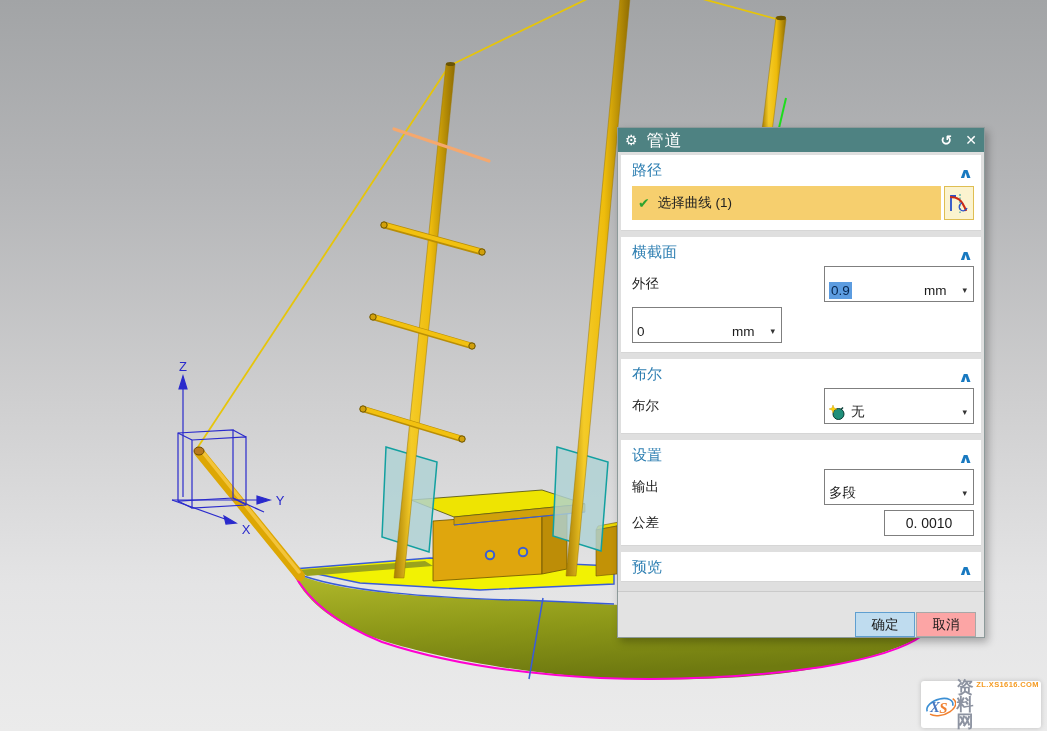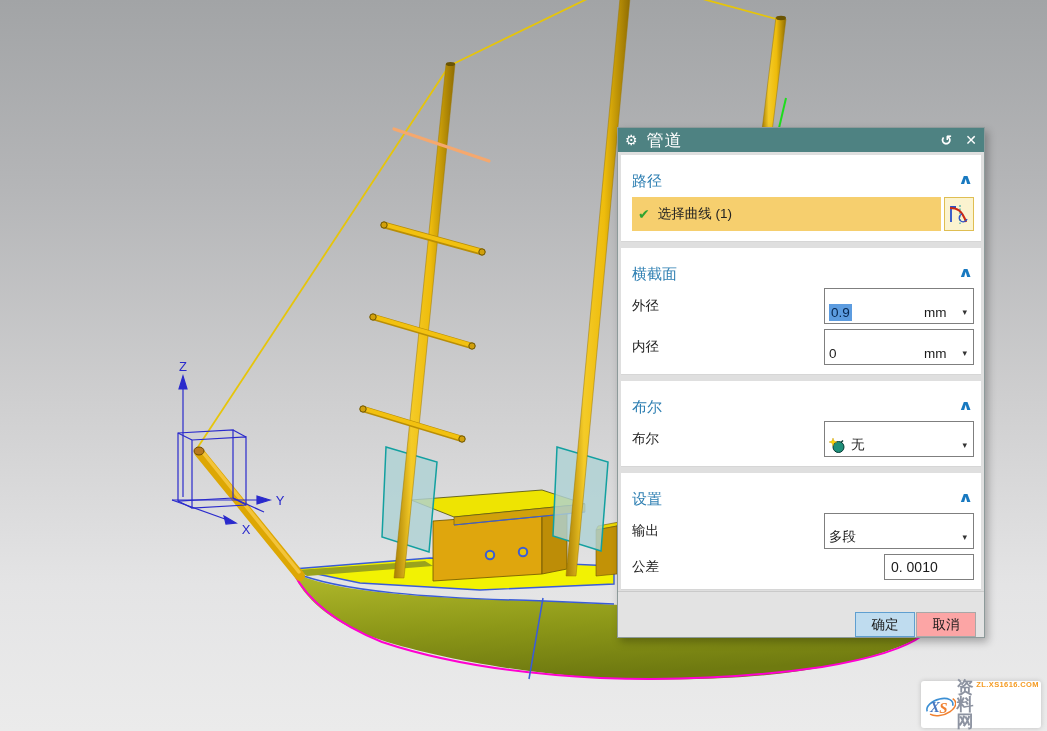--- a/index.html
+++ b/index.html
@@ -20,21 +20,21 @@
     font-size:13px;color:#1a1a1a;
   }
   .nx-header{height:24px;flex:0 0 24px;background:#4e8282;display:flex;align-items:center;
     padding:0 7px;color:#fff;}
   .nx-header .gear{font-size:14px;line-height:1;}
   .nx-header .title{margin-left:9px;font-size:17px;letter-spacing:1px;}
   .nx-header .spacer{flex:1;}
   .nx-header .hbtn{color:#fff;font-size:14px;line-height:1;margin-left:13px;cursor:pointer;font-weight:bold;}
   .nx-body{flex:1;padding:3px 3px 0 3px;overflow:hidden;}
   .card{background:#fff;margin-bottom:6px;border-bottom:1px solid #d6d6d6;}
-  .sec-head{display:flex;align-items:flex-start;padding:17px 10px 4px 11px;}
+  .sec-head{display:flex;align-items:flex-end;padding:6px 10px 4px 11px;}
   .sec-label{color:#2e7fb2;font-size:15px;}
   .chevron{margin-left:auto;color:#1879c0;font-weight:700;font-size:14px;cursor:pointer;
     transform:scaleX(1.35);line-height:1;}
   .row{display:flex;align-items:center;padding:0 7px 0 11px;margin-bottom:5px;}
   .row .rlabel{flex:1;font-size:13.5px;}
   
   .sel-row{display:flex;align-items:stretch;margin:2px 7px 10px 11px;height:34px;}
   .sel-main{flex:1;background:#f6cf6e;display:flex;align-items:center;padding:0 6px;}
   .sel-main .chk{color:#2fa32f;font-size:14px;margin-right:8px;}
   .sel-main .sel-txt{font-size:13.5px;color:#222;}
@@ -42,21 +42,21 @@
     display:flex;align-items:center;justify-content:center;cursor:pointer;box-sizing:border-box;}
   
   .field{width:150px;height:36px;box-sizing:border-box;border:1px solid #7f7f7f;background:#fff;
     display:flex;align-items:center;padding:12px 6px 0 4px;cursor:pointer;}
   .field .val{flex:1;font-size:13.5px;}
   .field .val.selected{flex:none;background:#5c9ce0;color:#06264f;padding:1px 2px;}
   .field .fill{flex:1;}
   .field .unit{font-size:13.5px;margin-right:16px;}
   .field .caret{font-size:9px;color:#333;}
   .num-field{width:90px;height:26px;box-sizing:border-box;border:1px solid #7f7f7f;background:#fff;
-    display:flex;align-items:center;justify-content:flex-start;padding:0 6px;font-size:14px;}
+    display:flex;align-items:center;justify-content:center;padding:0 6px;font-size:14px;}
   .icon16{width:17px;height:17px;margin-right:5px;flex:0 0 17px;}
   
   .preview-row{display:flex;align-items:center;justify-content:flex-end;
     padding:4px 7px 10px 11px;}
   .preview-row .plabel{font-size:13.5px;margin-right:3px;}
   .sq-btn{width:30px;height:28px;background:#fff;border:1px solid #9a9a9a;
     display:flex;align-items:center;justify-content:center;cursor:pointer;box-sizing:border-box;}
   
   .nx-footer{flex:0 0 45px;background:#e3e3e3;border-top:1px solid #cacaca;
     display:flex;align-items:flex-end;justify-content:flex-end;padding-right:8px;gap:1px;}
@@ -234,21 +234,20 @@
       <div class="row">
         <span class="rlabel">外径</span>
         <div class="field">
           <span class="val selected">0.9</span>
           <span class="fill"></span>
           <span class="unit">mm</span>
           <span class="caret">▾</span>
         </div>
       </div>
       <div class="row" style="margin-bottom:9px;">
-        <span class="rlabel">内径</span>
         <div class="field">
           <span class="val">0</span>
           <span class="unit">mm</span>
           <span class="caret">▾</span>
         </div>
       </div>
     </div>
 
     <div class="card">
       <div class="sec-head">

